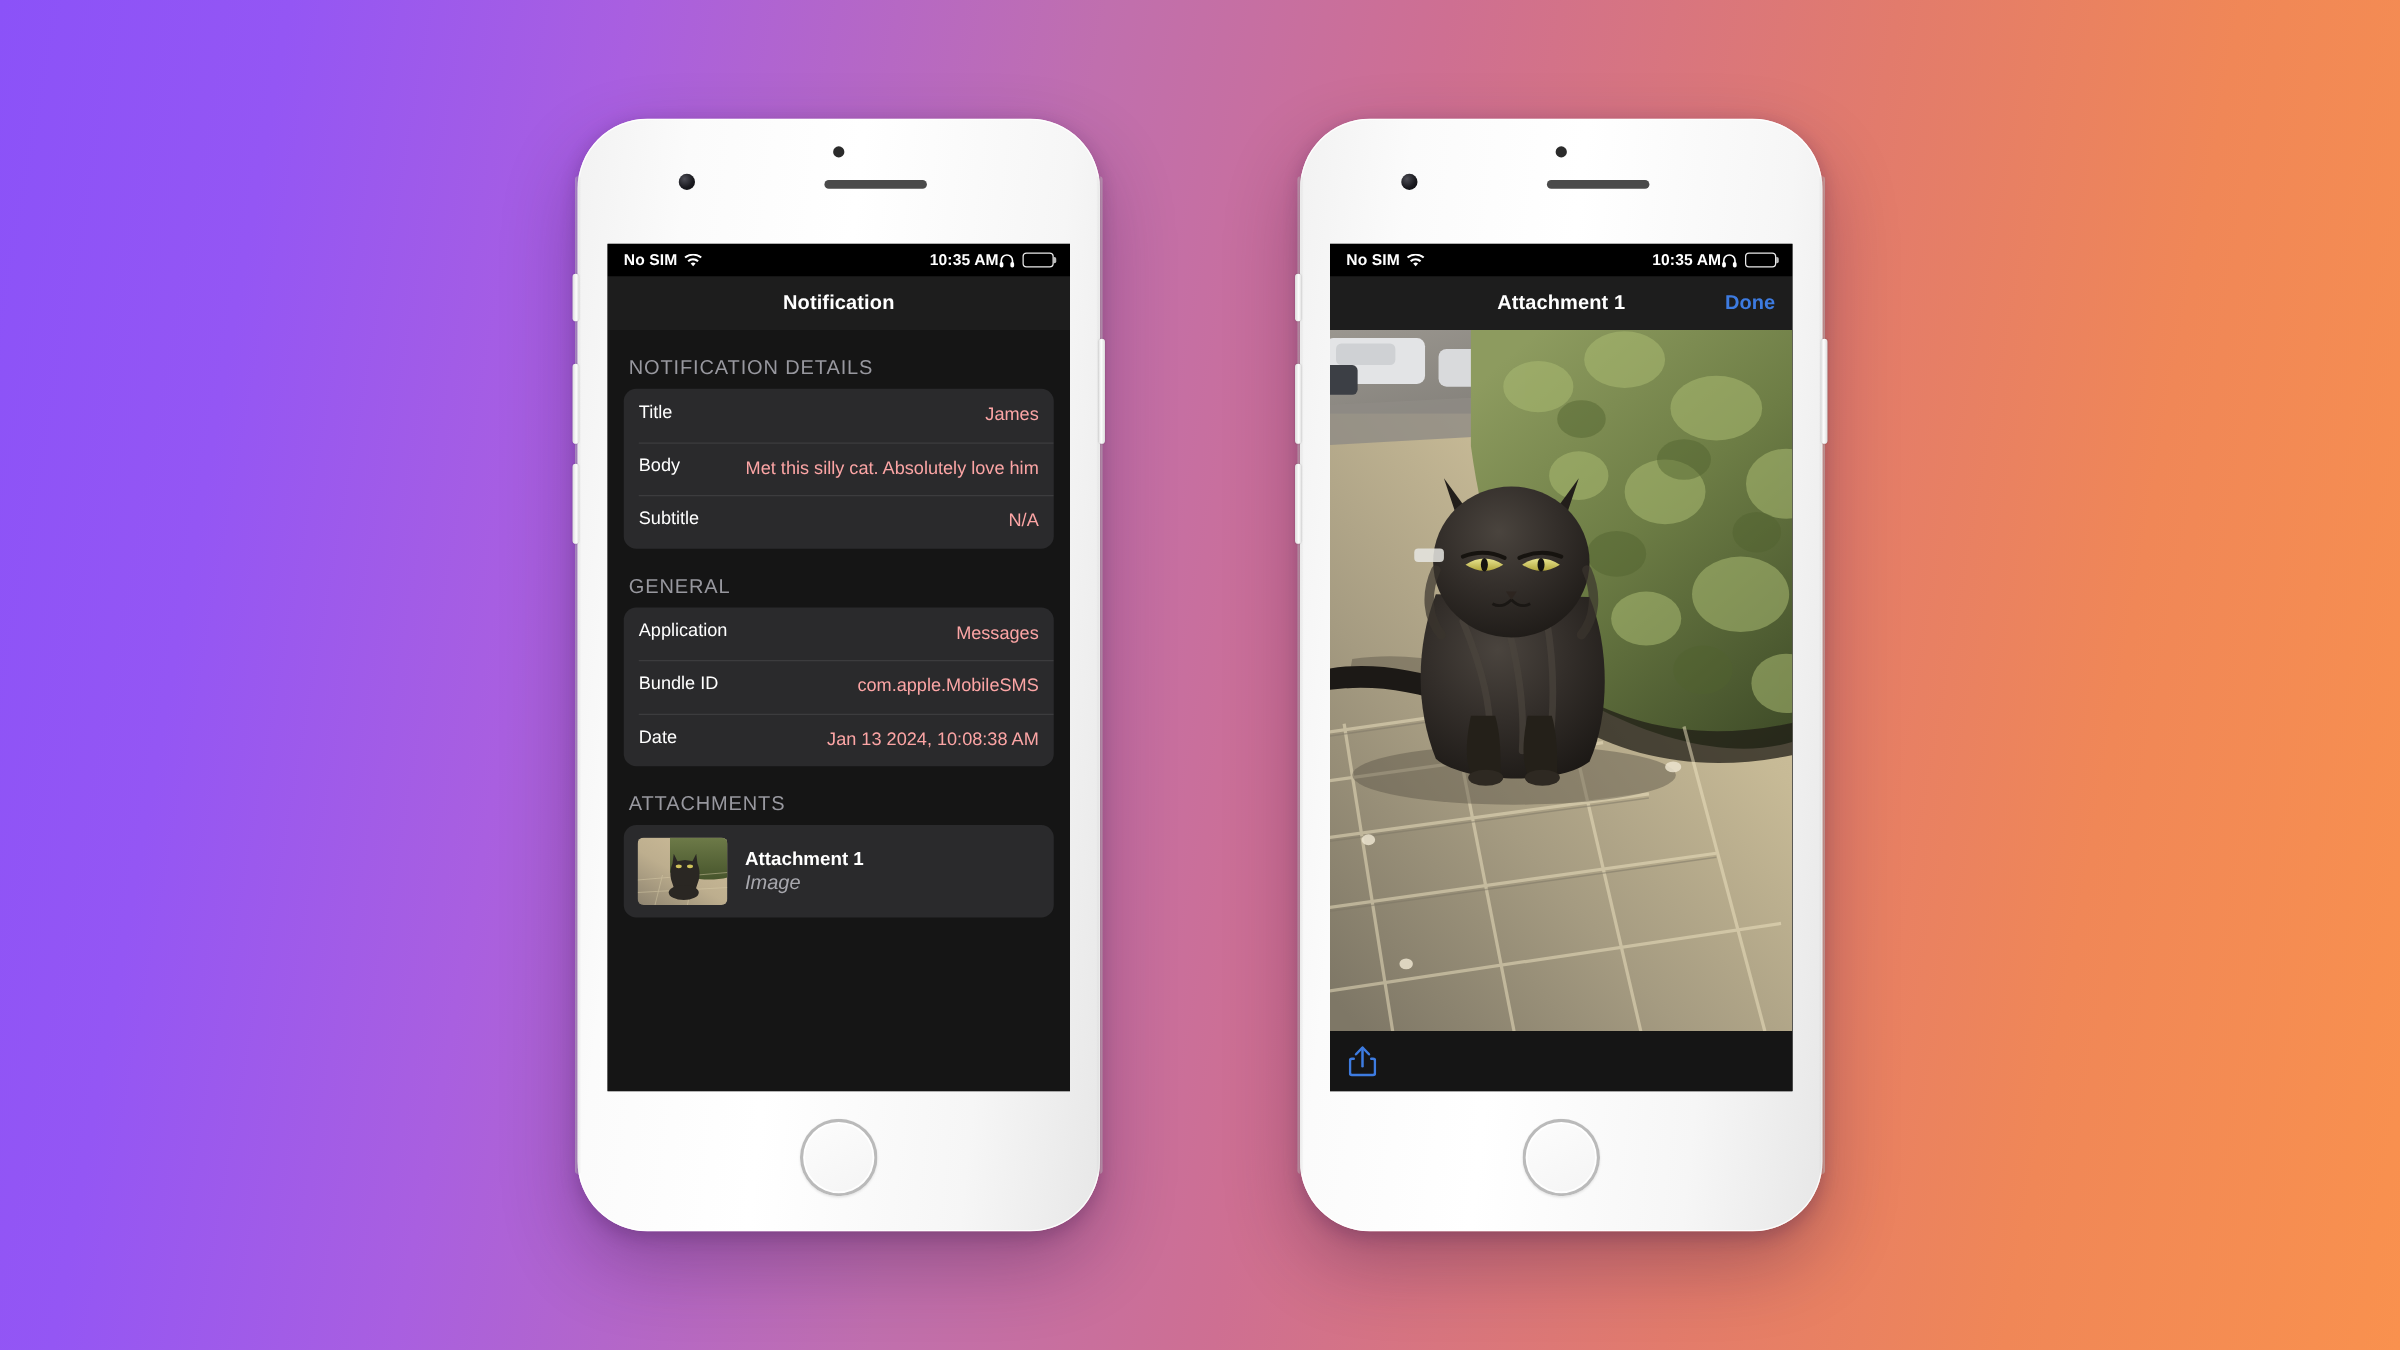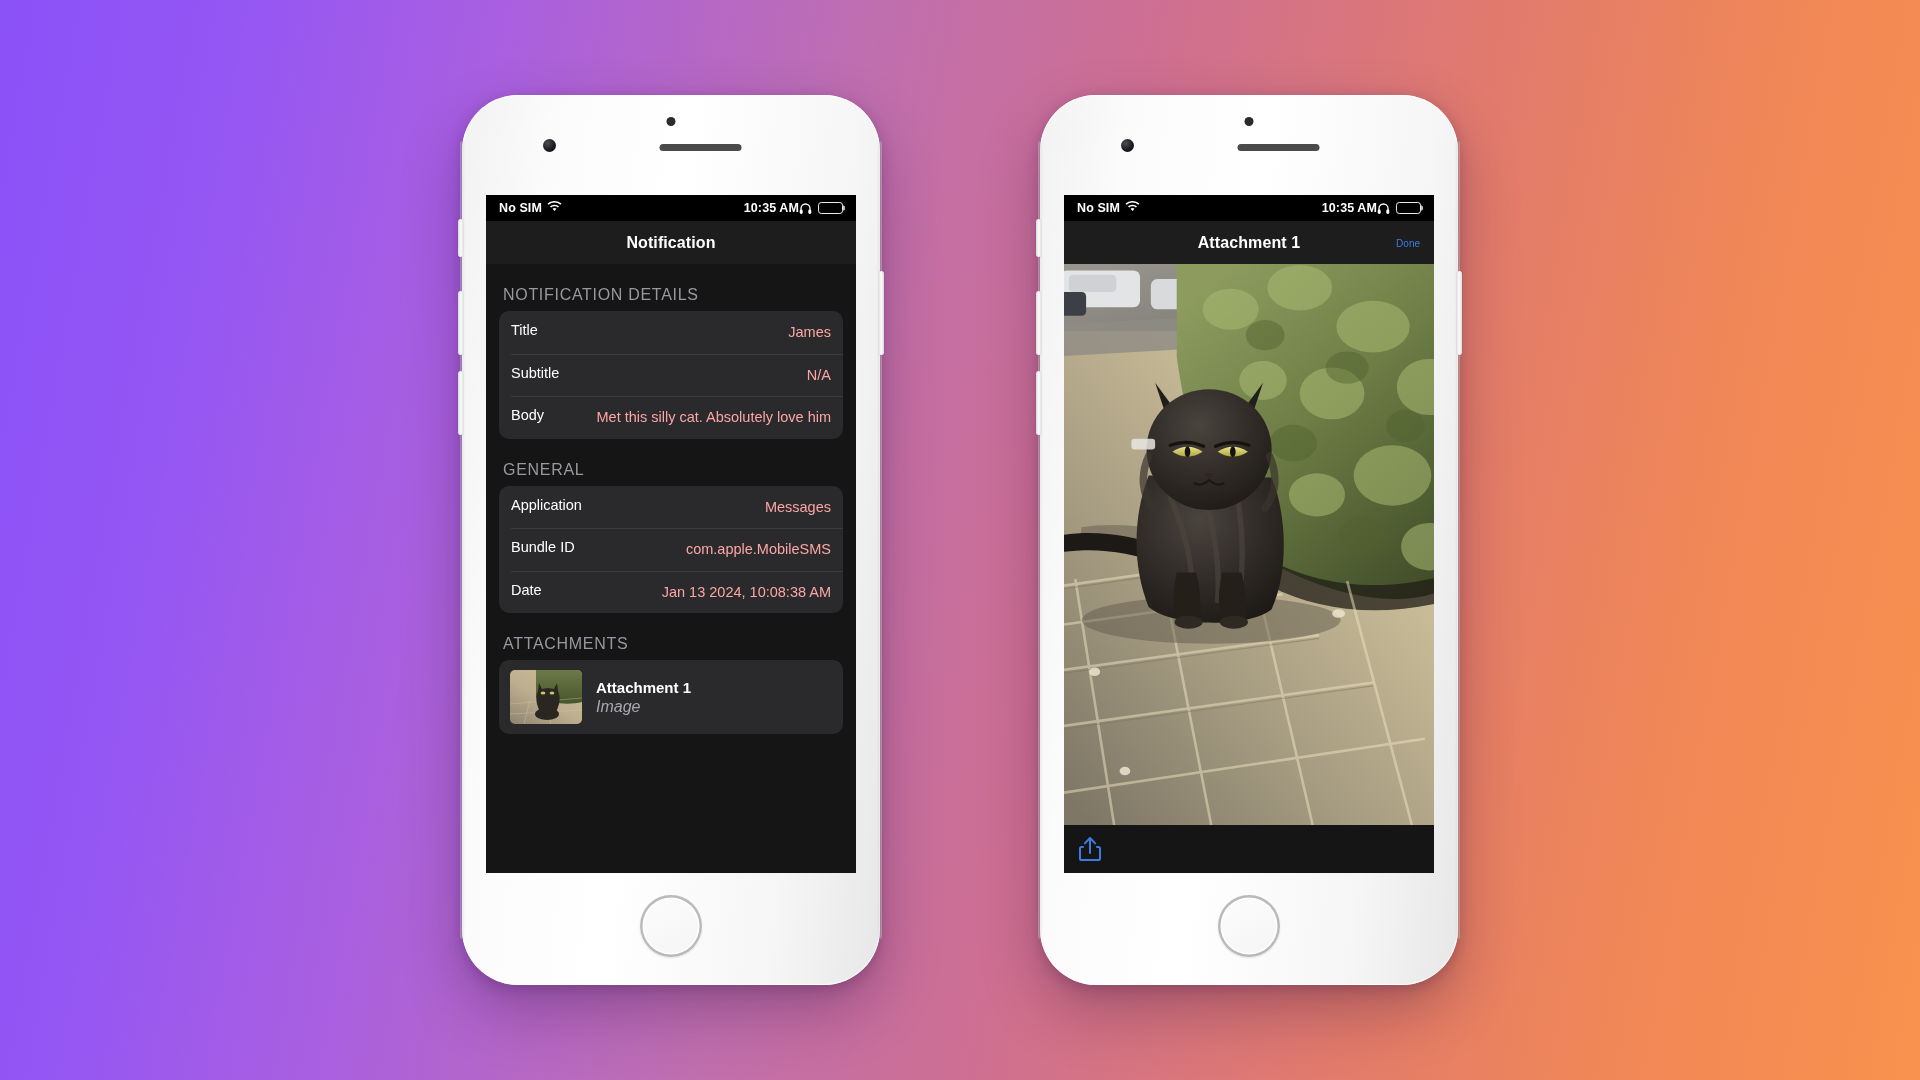--- a/index.html
+++ b/index.html
@@ -121,21 +121,21 @@
     flex: 0 0 auto;
     background: #000;
     display: flex;
     align-items: center;
     padding: 0 13px;
     color: #fff;
     font-size: 12.5px;
     font-weight: 600;
     letter-spacing: .1px;
   }
-  .sb-left  { display: flex; align-items: flex-start; gap: 5px; }
+  .sb-left  { display: flex; align-items: center; gap: 5px; }
   .sb-mid   { flex: 1; text-align: right; }
   .sb-right { display: flex; align-items: center; gap: 6px; }
 
   .wifi-icon { display: block; }
   .headphone-icon { display: block; }
   .battery {
     width: 25px; height: 12px;
     border: 1.4px solid rgba(255,255,255,.92);
     border-radius: 3.2px;
     position: relative;
@@ -160,21 +160,21 @@
     display: flex;
     align-items: center;
     justify-content: center;
     position: relative;
     color: #fff;
   }
   .nav-title { font-size: 16px; font-weight: 700; letter-spacing: .1px; }
   .nav-action {
     position: absolute; right: 14px; top: 50%;
     transform: translateY(-50%);
-    font-size: 10px; font-weight: 400;
+    font-size: 16px; font-weight: 700;
     color: #3d7be0;
   }
 
   
   .table-view {
     flex: 1 1 auto;
     background: #151515;
     overflow: hidden;
     padding: 0 13px;
   }
@@ -318,26 +318,26 @@
       <div class="table-view">
 
         <div class="section-header">NOTIFICATION DETAILS</div>
 
         <div class="group">
           <div class="row">
             <span class="row-label">Title</span>
             <span class="row-value">James</span>
           </div>
           <div class="row">
+            <span class="row-label">Body</span>
+            <span class="row-value wrap">Met this silly cat. Absolutely love him</span>
+          </div>
+          <div class="row">
             <span class="row-label">Subtitle</span>
             <span class="row-value">N/A</span>
-          </div>
-          <div class="row">
-            <span class="row-label">Body</span>
-            <span class="row-value wrap">Met this silly cat. Absolutely love him</span>
           </div>
         </div>
 
         <div class="section-header">GENERAL</div>
 
         <div class="group">
           <div class="row">
             <span class="row-label">Application</span>
             <span class="row-value">Messages</span>
           </div>

